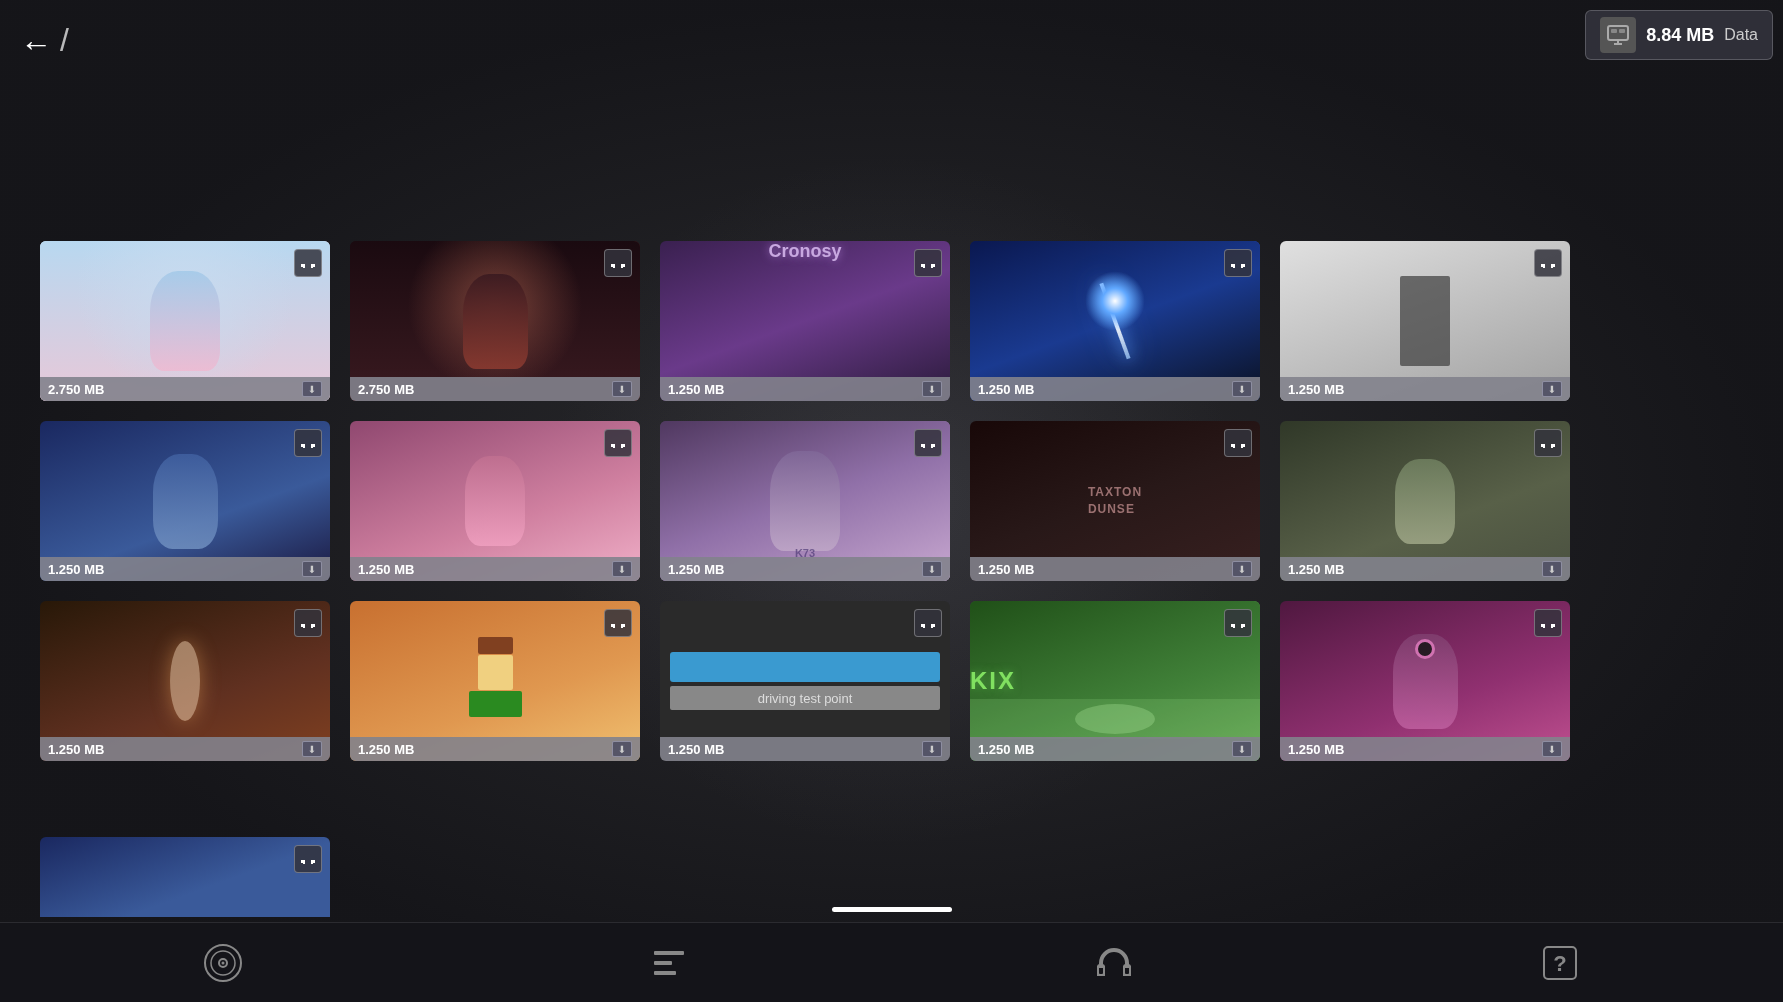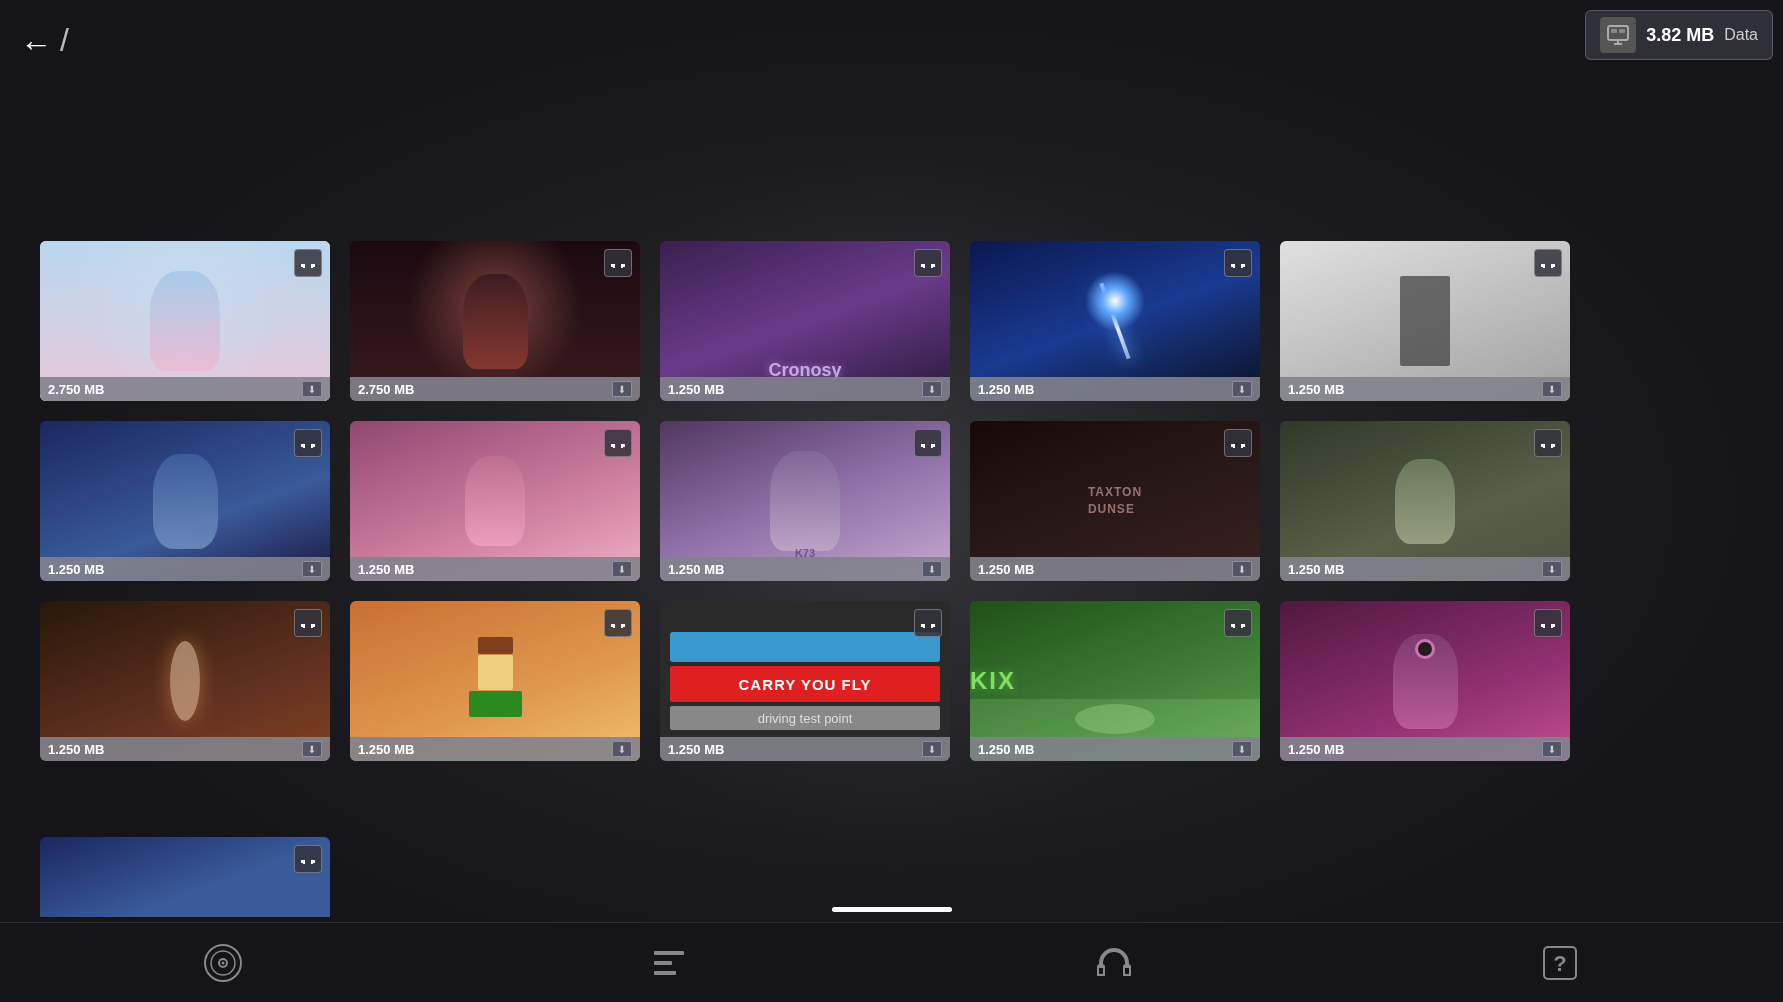--- a/index.html
+++ b/index.html
@@ -339,21 +339,21 @@
 <div class="data-info">
   <div class="data-icon">
     <svg width="22" height="20" viewBox="0 0 22 20">
       <rect x="1" y="1" width="20" height="14" rx="2" fill="none" stroke="#aaa" stroke-width="2"></rect>
       <rect x="4" y="4" width="6" height="4" rx="1" fill="#888"></rect>
       <rect x="12" y="4" width="6" height="4" rx="1" fill="#888"></rect>
       <line x1="11" y1="15" x2="11" y2="19" stroke="#aaa" stroke-width="2"></line>
       <line x1="7" y1="19" x2="15" y2="19" stroke="#aaa" stroke-width="2"></line>
     </svg>
   </div>
-  <span class="data-size">3.82 MB</span>
+  <span class="data-size">8.84 MB</span>
   <span class="data-label">Data</span>
 </div>
 
 <div class="grid-container">
 
   <div class="grid-row">
 
     <div class="song-card card-bg-1">
       <div style="width:100%;height:100%;background:linear-gradient(160deg,#c8e4f8 0%,#e8c8dc 50%,#f8e0e8 100%);display:flex;align-items:center;justify-content:center;">
         <div style="width:70px;height:100px;background:linear-gradient(180deg,#a0c8e8 0%,#f0b8d0 100%);border-radius:40% 40% 20% 20%;opacity:0.8;"></div>
@@ -378,21 +378,21 @@
             <path d="M8 2C5.2 2 3 4.2 3 7v1H1v3h2v1h2V8H3V7c0-2.8 2.2-5 5-5s5 2.2 5 5v1h-2v4h2v-1h2V8h-2V7c0-2.8-2.2-5-5-5z" fill="#fff"></path>
           </svg>
       </div>
       <div class="size-badge">
         <span class="size-text">2.750 MB</span>
         <div class="download-icon">⬇</div>
       </div>
     </div>
 
     <div class="song-card" style="background:linear-gradient(135deg,#2a1a3a,#5a3a7a,#8a5aaa);">
-      <div style="width:100%;height:100%;background:linear-gradient(160deg,#3a2050 0%,#6a3a8a 50%,#2a1a3a 100%);display:flex;align-items:flex-end;padding-bottom:20px;justify-content:center;">
+      <div style="width:100%;height:100%;background:linear-gradient(160deg,#3a2050 0%,#6a3a8a 50%,#2a1a3a 100%);display:flex;align-items:flex-start;padding-bottom:20px;justify-content:center;">
         <div style="color:#c8a8e0;font-size:18px;font-weight:bold;text-shadow:0 0 8px rgba(180,130,220,0.8);">Cronosy</div>
       </div>
       <div class="card-icon">
         <svg width="16" height="14" viewBox="0 0 16 14">
             <path d="M8 2C5.2 2 3 4.2 3 7v1H1v3h2v1h2V8H3V7c0-2.8 2.2-5 5-5s5 2.2 5 5v1h-2v4h2v-1h2V8h-2V7c0-2.8-2.2-5-5-5z" fill="#fff"></path>
           </svg>
       </div>
       <div class="size-badge">
         <span class="size-text">1.250 MB</span>
         <div class="download-icon">⬇</div>
@@ -545,23 +545,20 @@
       </div>
       <div class="size-badge">
         <span class="size-text">1.250 MB</span>
         <div class="download-icon">⬇</div>
       </div>
     </div>
 
     <div class="song-card carry-card">
       <div class="carry-card-inner">
         <div class="carry-blue-bar"></div>
-        <div class="carry-red-bar">
-          <span class="carry-red-text">CARRY YOU FLY</span>
-        </div>
         <div class="carry-gray-bar">
           <span class="carry-gray-text">driving test point</span>
         </div>
       </div>
       <div class="card-icon">
         <svg width="16" height="14" viewBox="0 0 16 14">
             <path d="M8 2C5.2 2 3 4.2 3 7v1H1v3h2v1h2V8H3V7c0-2.8 2.2-5 5-5s5 2.2 5 5v1h-2v4h2v-1h2V8h-2V7c0-2.8-2.2-5-5-5z" fill="#fff"></path>
           </svg>
       </div>
       <div class="size-badge">

